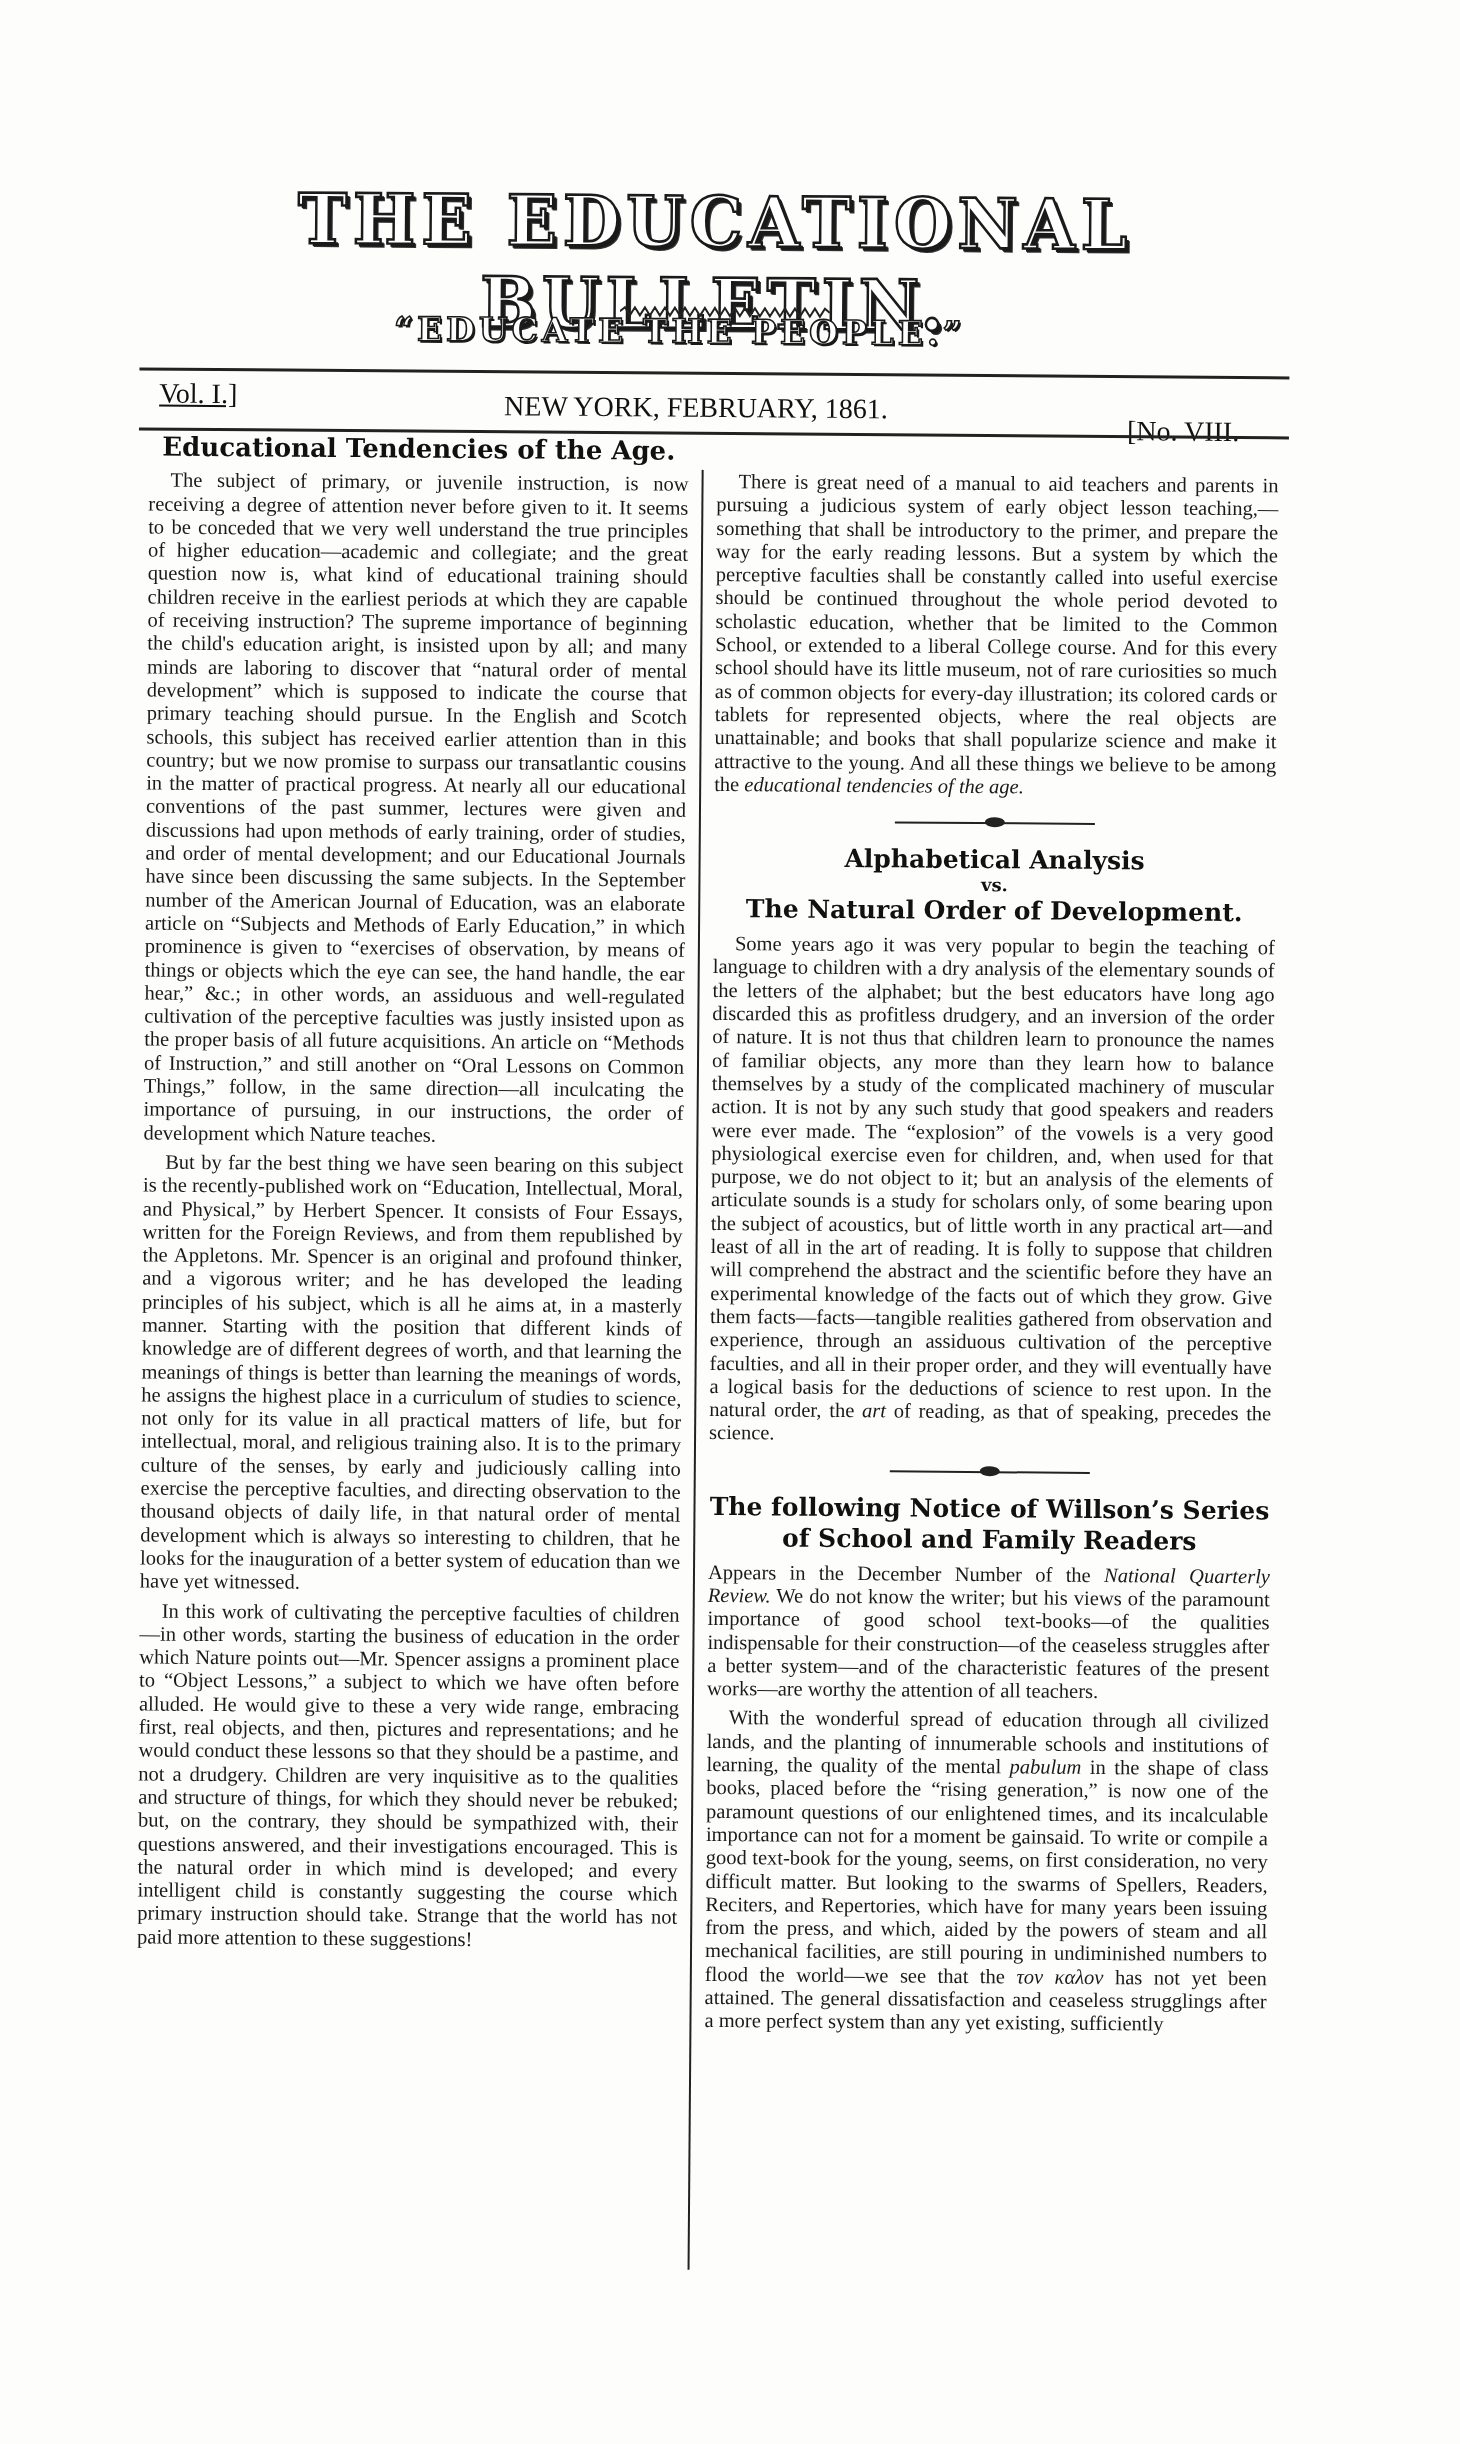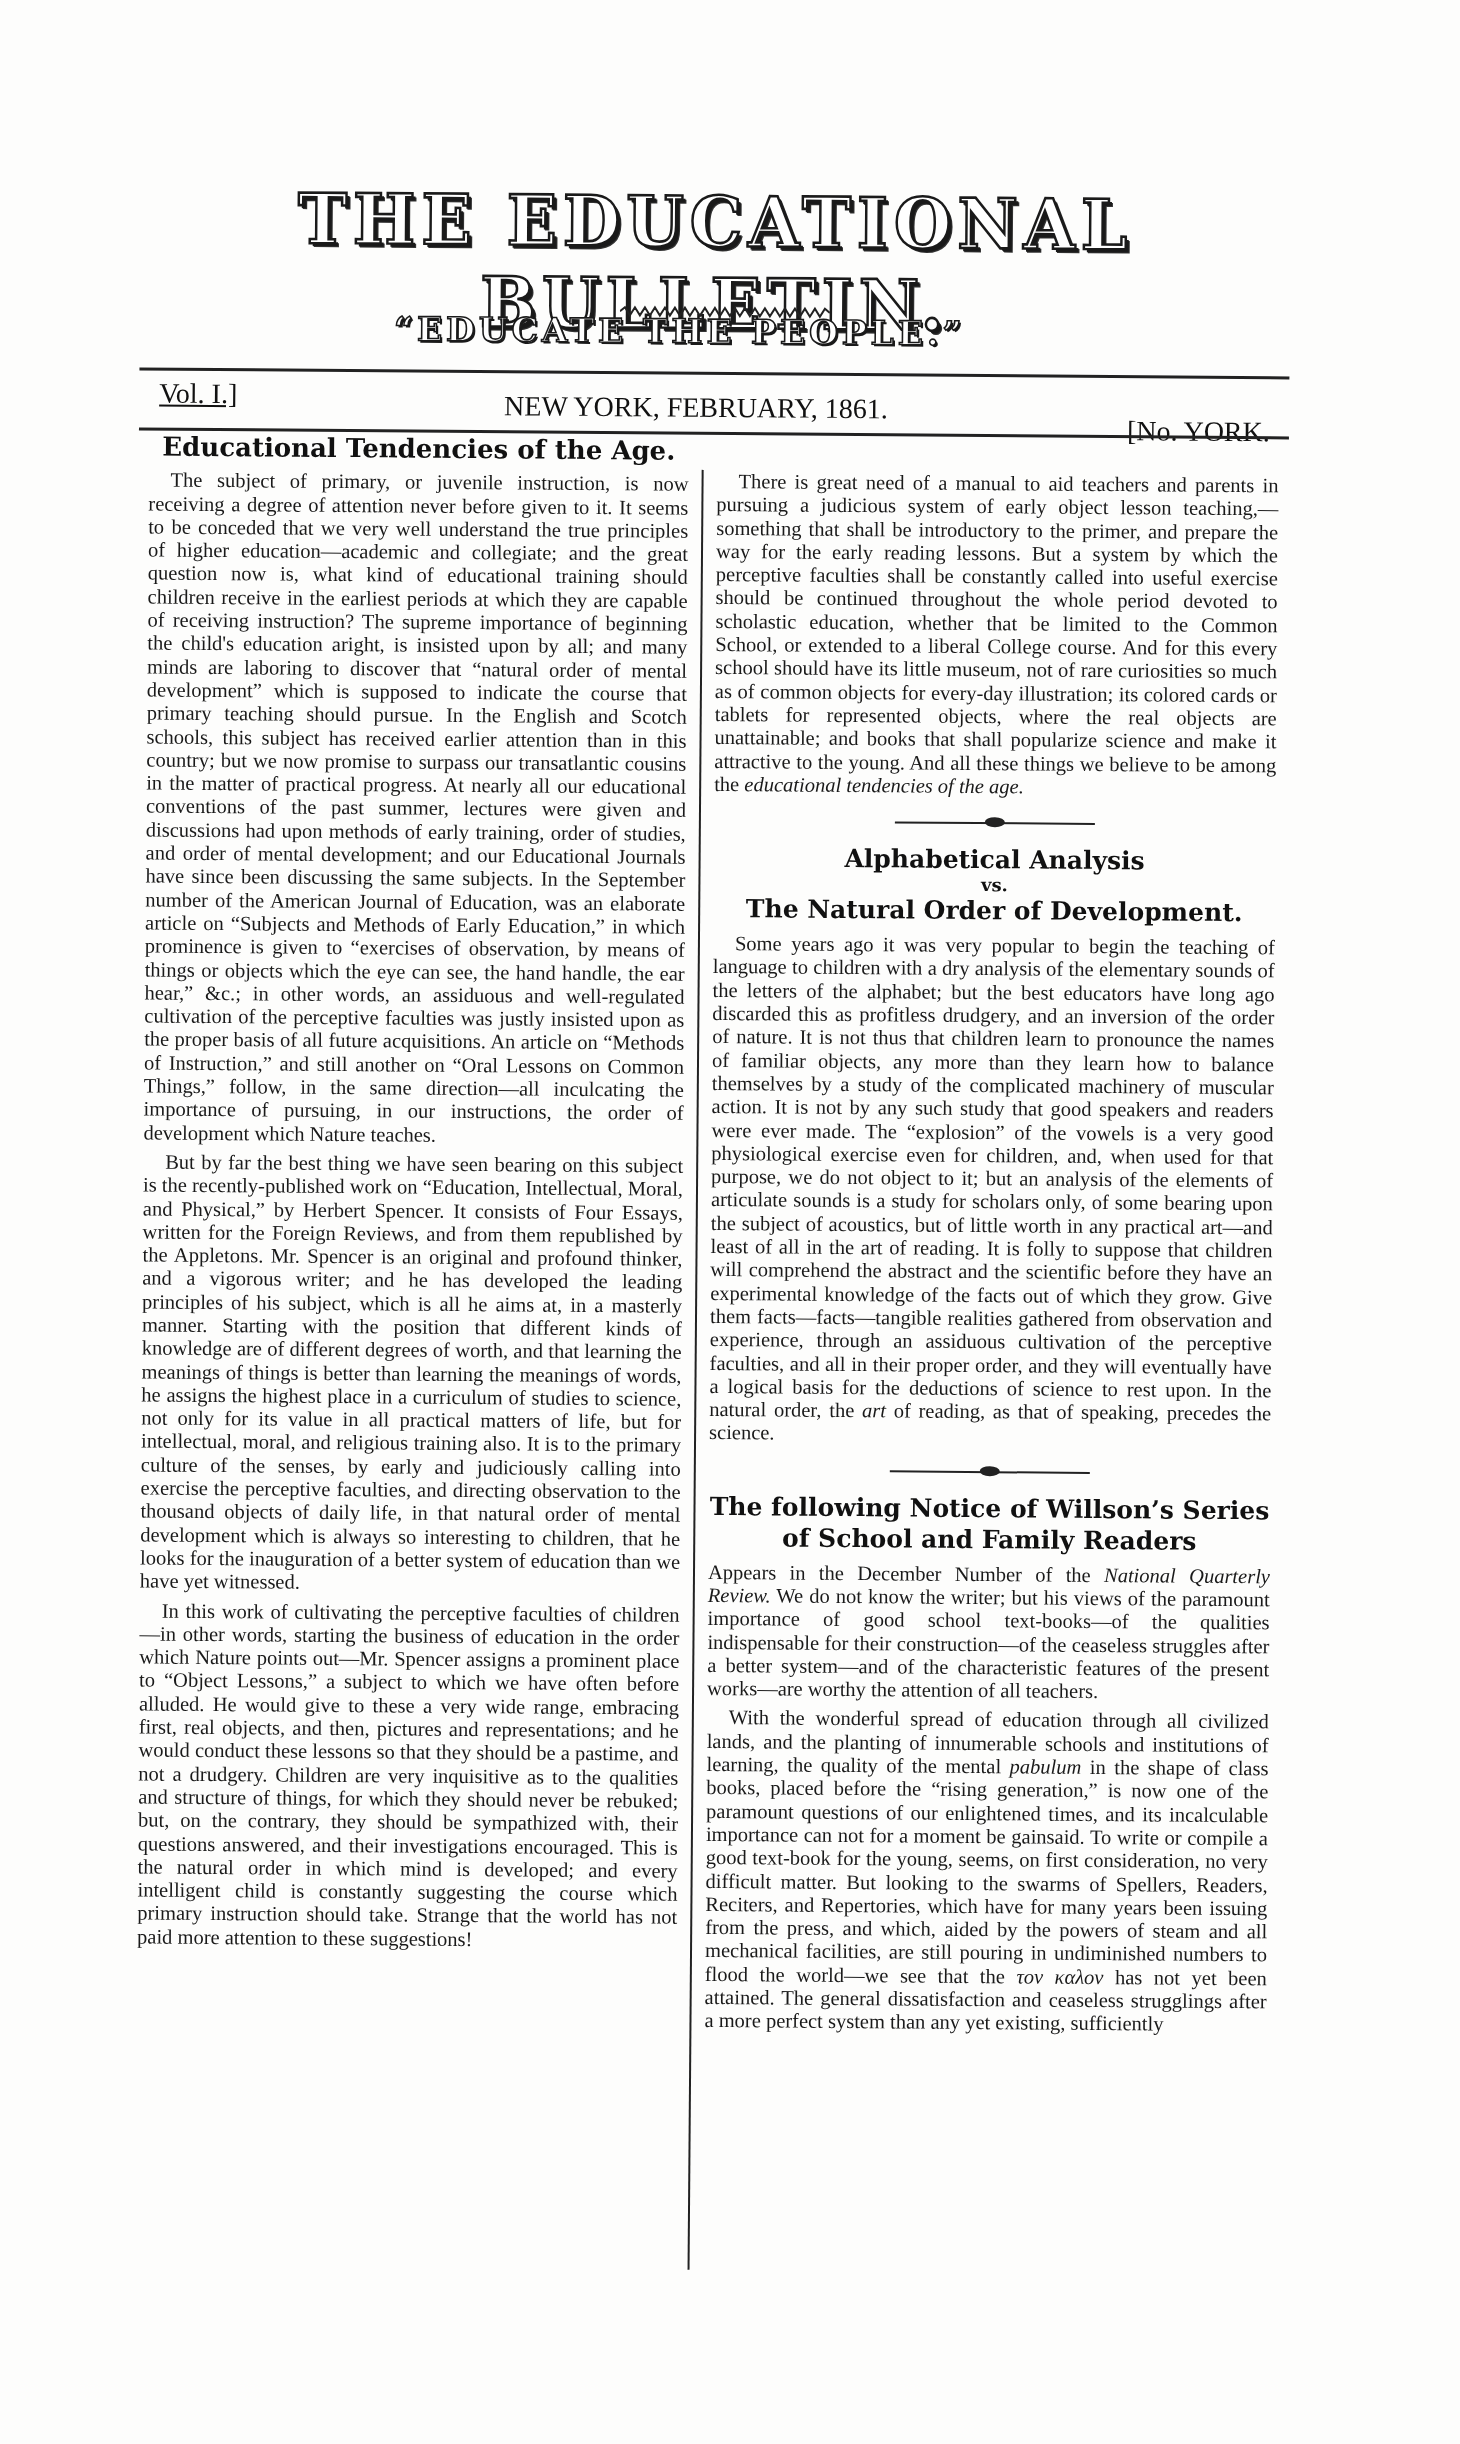--- a/index.html
+++ b/index.html
@@ -46,21 +46,21 @@
 
     <div class="masthead-title">THE EDUCATIONAL BULLETIN.</div>
     <svg class="squiggle" viewBox="0 0 210 14">
       <polyline fill="none" stroke="#222" stroke-width="2" points="0,7 5,3 10,11 15,3 20,11 25,3 30,11 35,3 40,11 45,3 50,11 55,3 60,11 65,3 70,11 75,3 80,11 85,3 90,11 95,3 100,11 105,3 110,11 115,3 120,11 125,3 130,11 135,3 140,11 145,3 150,11 155,3 160,11 165,3 170,11 175,3 180,11 185,3 190,11 195,3 200,11 205,3 210,7"></polyline>
     </svg>
     <div class="motto">“EDUCATE THE PEOPLE.”</div>
 
     <div class="rule" style="left:140px; top:372px; width:1150px;"></div>
     <div class="dateline" style="left:160px; top:382px;text-decoration:underline;">Vol. I.]</div>
     <div class="dateline" style="left:505px; top:392px;">NEW YORK, FEBRUARY, 1861.</div>
-    <div class="dateline" style="left:1128px; top:412px;">[No. YORK.</div>
+    <div class="dateline" style="left:1128px; top:412px;">[No. VIII.</div>
     <div class="rule" style="left:140px; top:432px; width:1150px;"></div>
 
     <div class="col-rule"></div>
 
     <div class="col" style="left:150px; top:440px; width:540px;">
       <div class="head h1">Educational Tendencies of the Age.</div>
       <p>The subject of primary, or juvenile instruction, is now receiving a degree of attention never before given to it. It seems to be conceded that we very well understand the true principles of higher education—academic and collegiate; and the great question now is, what kind of educational training should children receive in the earliest periods at which they are capable of receiving instruction? The supreme importance of beginning the child's education aright, is insisted upon by all; and many minds are laboring to discover that “natural order of mental development” which is supposed to indicate the course that primary teaching should pursue. In the English and Scotch schools, this subject has received earlier attention than in this country; but we now promise to surpass our transatlantic cousins in the matter of practical progress. At nearly all our educational conventions of the past summer, lectures were given and discussions had upon methods of early training, order of studies, and order of mental development; and our Educational Journals have since been discussing the same subjects. In the September number of the American Journal of Education, was an elaborate article on “Subjects and Methods of Early Education,” in which prominence is given to “exercises of observation, by means of things or objects which the eye can see, the hand handle, the ear hear,” &amp;c.; in other words, an assiduous and well-regulated cultivation of the perceptive faculties was justly insisted upon as the proper basis of all future acquisitions. An article on “Methods of Instruction,” and still another on “Oral Lessons on Common Things,” follow, in the same direction—all inculcating the importance of pursuing, in our instructions, the order of development which Nature teaches.</p>
       <p>But by far the best thing we have seen bearing on this subject is the recently-published work on “Education, Intellectual, Moral, and Physical,” by Herbert Spencer. It consists of Four Essays, written for the Foreign Reviews, and from them republished by the Appletons. Mr. Spencer is an original and profound thinker, and a vigorous writer; and he has developed the leading principles of his subject, which is all he aims at, in a masterly manner. Starting with the position that different kinds of knowledge are of different degrees of worth, and that learning the meanings of things is better than learning the meanings of words, he assigns the highest place in a curriculum of studies to science, not only for its value in all practical matters of life, but for intellectual, moral, and religious training also. It is to the primary culture of the senses, by early and judiciously calling into exercise the perceptive faculties, and directing observation to the thousand objects of daily life, in that natural order of mental development which is always so interesting to children, that he looks for the inauguration of a better system of education than we have yet witnessed.</p>
       <p>In this work of cultivating the perceptive faculties of children—in other words, starting the business of education in the order which Nature points out—Mr. Spencer assigns a prominent place to “Object Lessons,” a subject to which we have often before alluded. He would give to these a very wide range, embracing first, real objects, and then, pictures and representations; and he would conduct these lessons so that they should be a pastime, and not a drudgery. Children are very inquisitive as to the qualities and structure of things, for which they should never be rebuked; but, on the contrary, they should be sympathized with, their questions answered, and their investigations encouraged. This is the natural order in which mind is developed; and every intelligent child is constantly suggesting the course which primary instruction should take. Strange that the world has not paid more attention to these suggestions!</p>
     </div>

